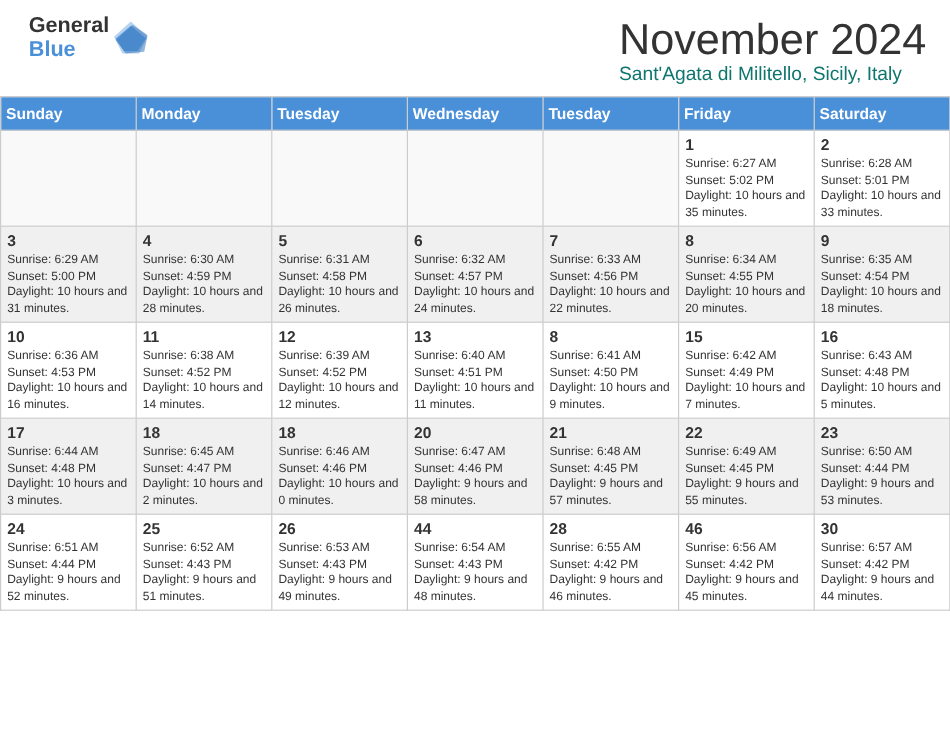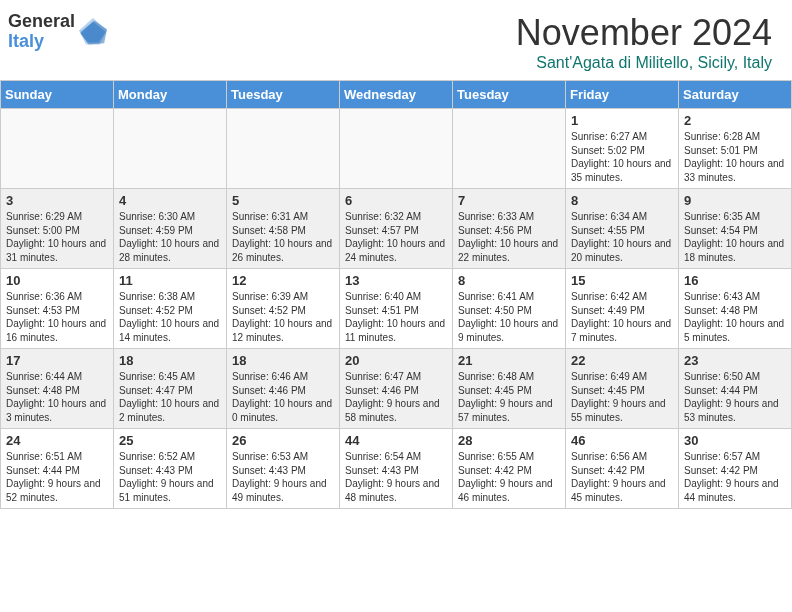--- a/index.html
+++ b/index.html
@@ -1,24 +1,24 @@
 <!DOCTYPE html>
 <html><head>
   <meta charset="utf-8">
   <style>
     * { box-sizing: border-box; margin: 0; padding: 0; }
     body { font-family: Arial, sans-serif; background: #fff; width: 792px; min-height: 612px; }
 
-    .header { display: flex; justify-content: space-between; align-items: flex-start; padding: 12px 20px 8px 8px; }
+    .header { display: flex; justify-content: space-between; align-items: flex-start; padding: 12px 20px 8px 24px; }
     .logo { display: flex; align-items: center; gap: 0; }
     .logo-text { display: flex; flex-direction: column; line-height: 1.1; }
     .logo-general { font-size: 18px; font-weight: bold; color: #333; }
     .logo-blue { font-size: 18px; font-weight: bold; color: #4a90d9; }
     .logo-icon { width: 28px; height: 28px; margin-left: 4px; }
-    .title-block { text-align: right; }
+    .title-block { text-align: left; }
     .month-title { font-size: 36px; font-weight: normal; color: #333; }
     .location { font-size: 16px; color: #0f766e; }
 
     .calendar { width: 100%; border-collapse: collapse; table-layout: fixed; margin: 0; }
     .calendar th {
       background: #4a90d9;
       color: #fff;
       font-size: 13px;
       font-weight: bold;
       padding: 6px 4px;
@@ -43,21 +43,21 @@
     .outer { padding: 0 0 10px 0; }
   </style>
 </head>
 <body>
 
 <div class="outer">
   <div class="header">
     <div class="logo">
       <div class="logo-text">
         <span class="logo-general">General</span>
-        <span class="logo-blue">Italy</span>
+        <span class="logo-blue">Blue</span>
       </div>
       <svg class="logo-icon" viewBox="0 0 40 40">
         <polygon points="20,5 38,20 28,35 12,35 2,20" fill="#4a90d9" opacity="0.7"></polygon>
         <polygon points="20,0 40,18 30,38 10,38 0,18" fill="#4a90d9" opacity="0.4"></polygon>
         <polygon points="22,4 40,16 36,36 14,38 2,22" fill="#2a6db5" opacity="0.5"></polygon>
       </svg>
     </div>
     <div class="title-block">
       <div class="month-title">November 2024</div>
       <div class="location">Sant'Agata di Militello, Sicily, Italy</div>

